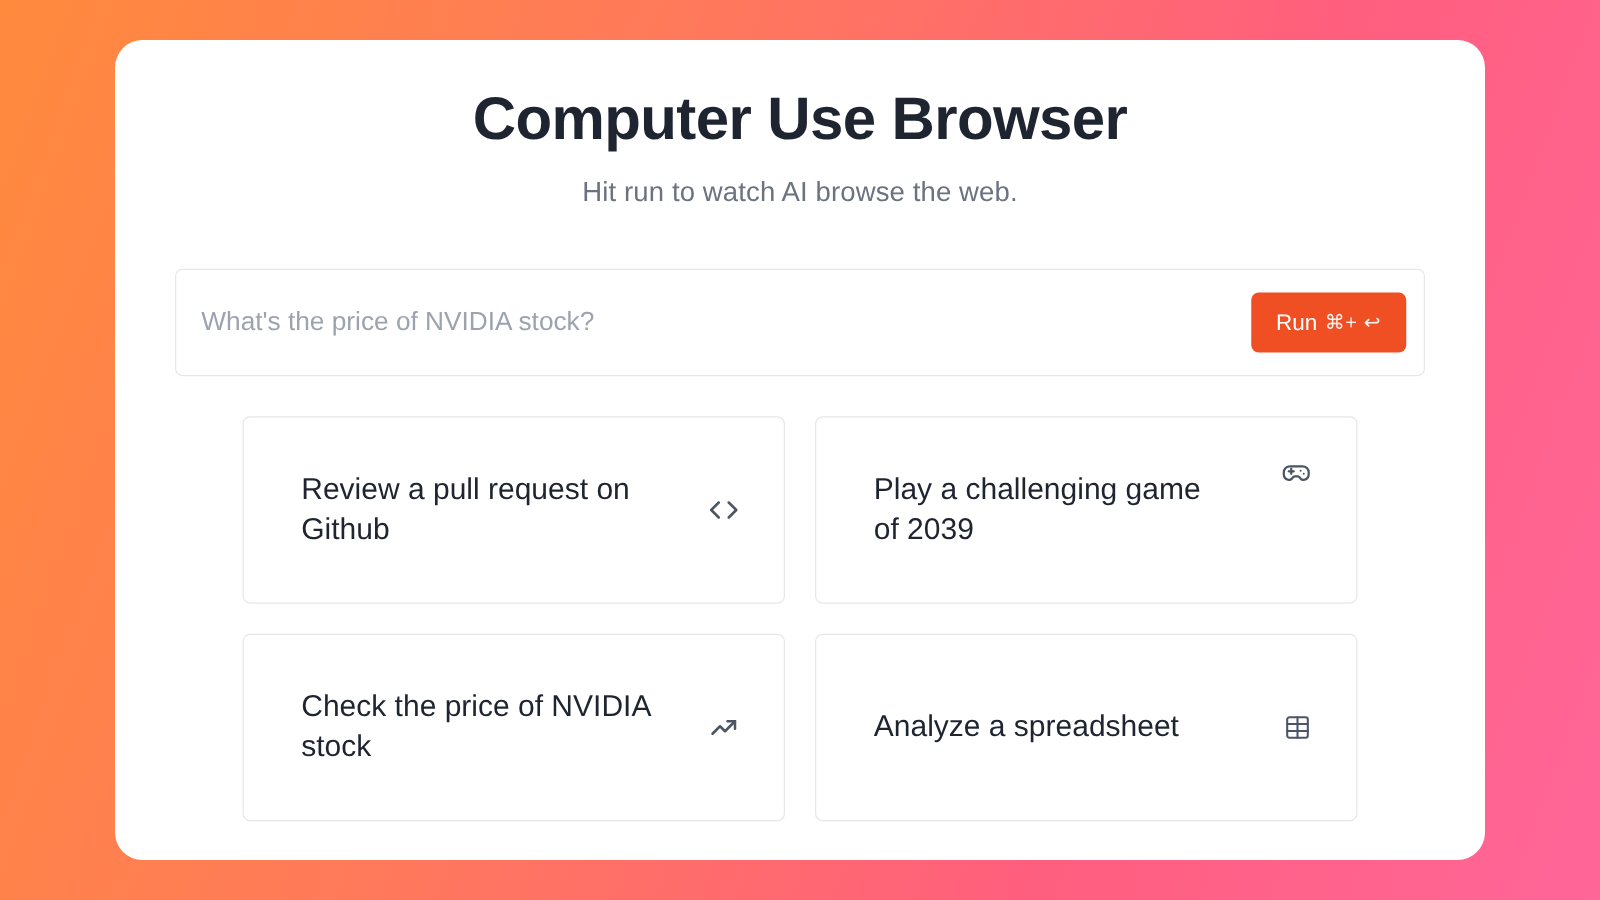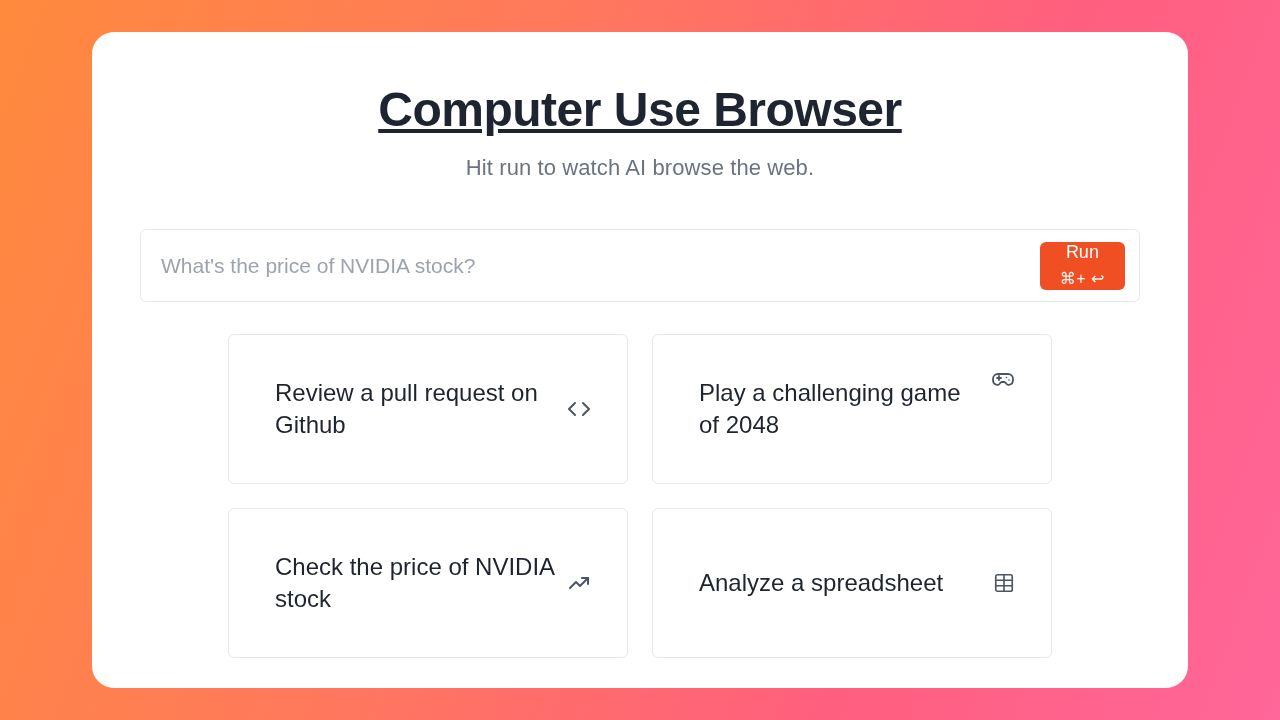--- a/index.html
+++ b/index.html
@@ -18,23 +18,22 @@
       border-radius: 22px;
       padding: 34px 44px 30px;
       display: flex;
       flex-direction: column;
       align-items: center;
     }
     .title {
       font-size: 48px;
       font-weight: 600;
       color: #1e2430;
-      margin-top: 16px;
+      margin-top: 2px;
       letter-spacing: -0.5px;
-      text-decoration: underline;
     }
     .subtitle {
       font-size: 22px;
       color: #6b7280;
       margin-top: 18px;
       letter-spacing: 0.1px;
     }
     .prompt-bar {
       width: 1000px;
       height: 86px;
@@ -61,25 +60,24 @@
       border-radius: 6px;
       height: 48px;
       padding: 0 20px;
       font-size: 18px;
       font-weight: 500;
       display: flex;
       align-items: center;
       gap: 6px;
       cursor: pointer;
       white-space: nowrap;
-      flex-direction: column;
     }
     .run-shortcut { font-size: 16px; opacity: 0.92; letter-spacing: 0.5px; }
     .cards {
-      width: 824px;
+      width: 892px;
       margin-top: 32px;
       display: grid;
       grid-template-columns: 1fr 1fr;
       gap: 24px;
     }
     .card {
       border: 1px solid #e5e7eb;
       border-radius: 6px;
       height: 150px;
       padding: 30px 36px 30px 46px;
@@ -128,21 +126,21 @@
       <div class="card-text">Review a pull request on Github</div>
       <span class="card-icon">
         <svg viewBox="0 0 24 24" fill="none" stroke="currentColor" stroke-width="2" stroke-linecap="round" stroke-linejoin="round">
           <polyline points="8 6 2 12 8 18"></polyline>
           <polyline points="16 6 22 12 16 18"></polyline>
         </svg>
       </span>
     </div>
 
     <div class="card">
-      <div class="card-text">Play a challenging game of 2048</div>
+      <div class="card-text">Play a challenging game of 2039</div>
       <span class="card-icon top">
         <svg viewBox="0 0 24 24" fill="none" stroke="currentColor" stroke-width="1.8" stroke-linecap="round" stroke-linejoin="round">
           <path d="M6 9h4"></path>
             <path d="M8 7v4"></path>
           <circle cx="15.5" cy="8.5" r="0.8" fill="currentColor" stroke="none"></circle>
           <circle cx="18" cy="11" r="0.8" fill="currentColor" stroke="none"></circle>
           <path d="M17 5H7C4.2 5 2 7.2 2 10v1c0 2.5 1.7 4.5 4 4.9.9.2 1.8-.2 2.4-.9l1.2-1.4c.4-.4.9-.6 1.4-.6h2c.5 0 1 .2 1.4.6l1.2 1.4c.6.7 1.5 1.1 2.4.9 2.3-.4 4-2.4 4-4.9v-1c0-2.8-2.2-5-5-5z"></path>
         </svg>
       </span>
     </div>

